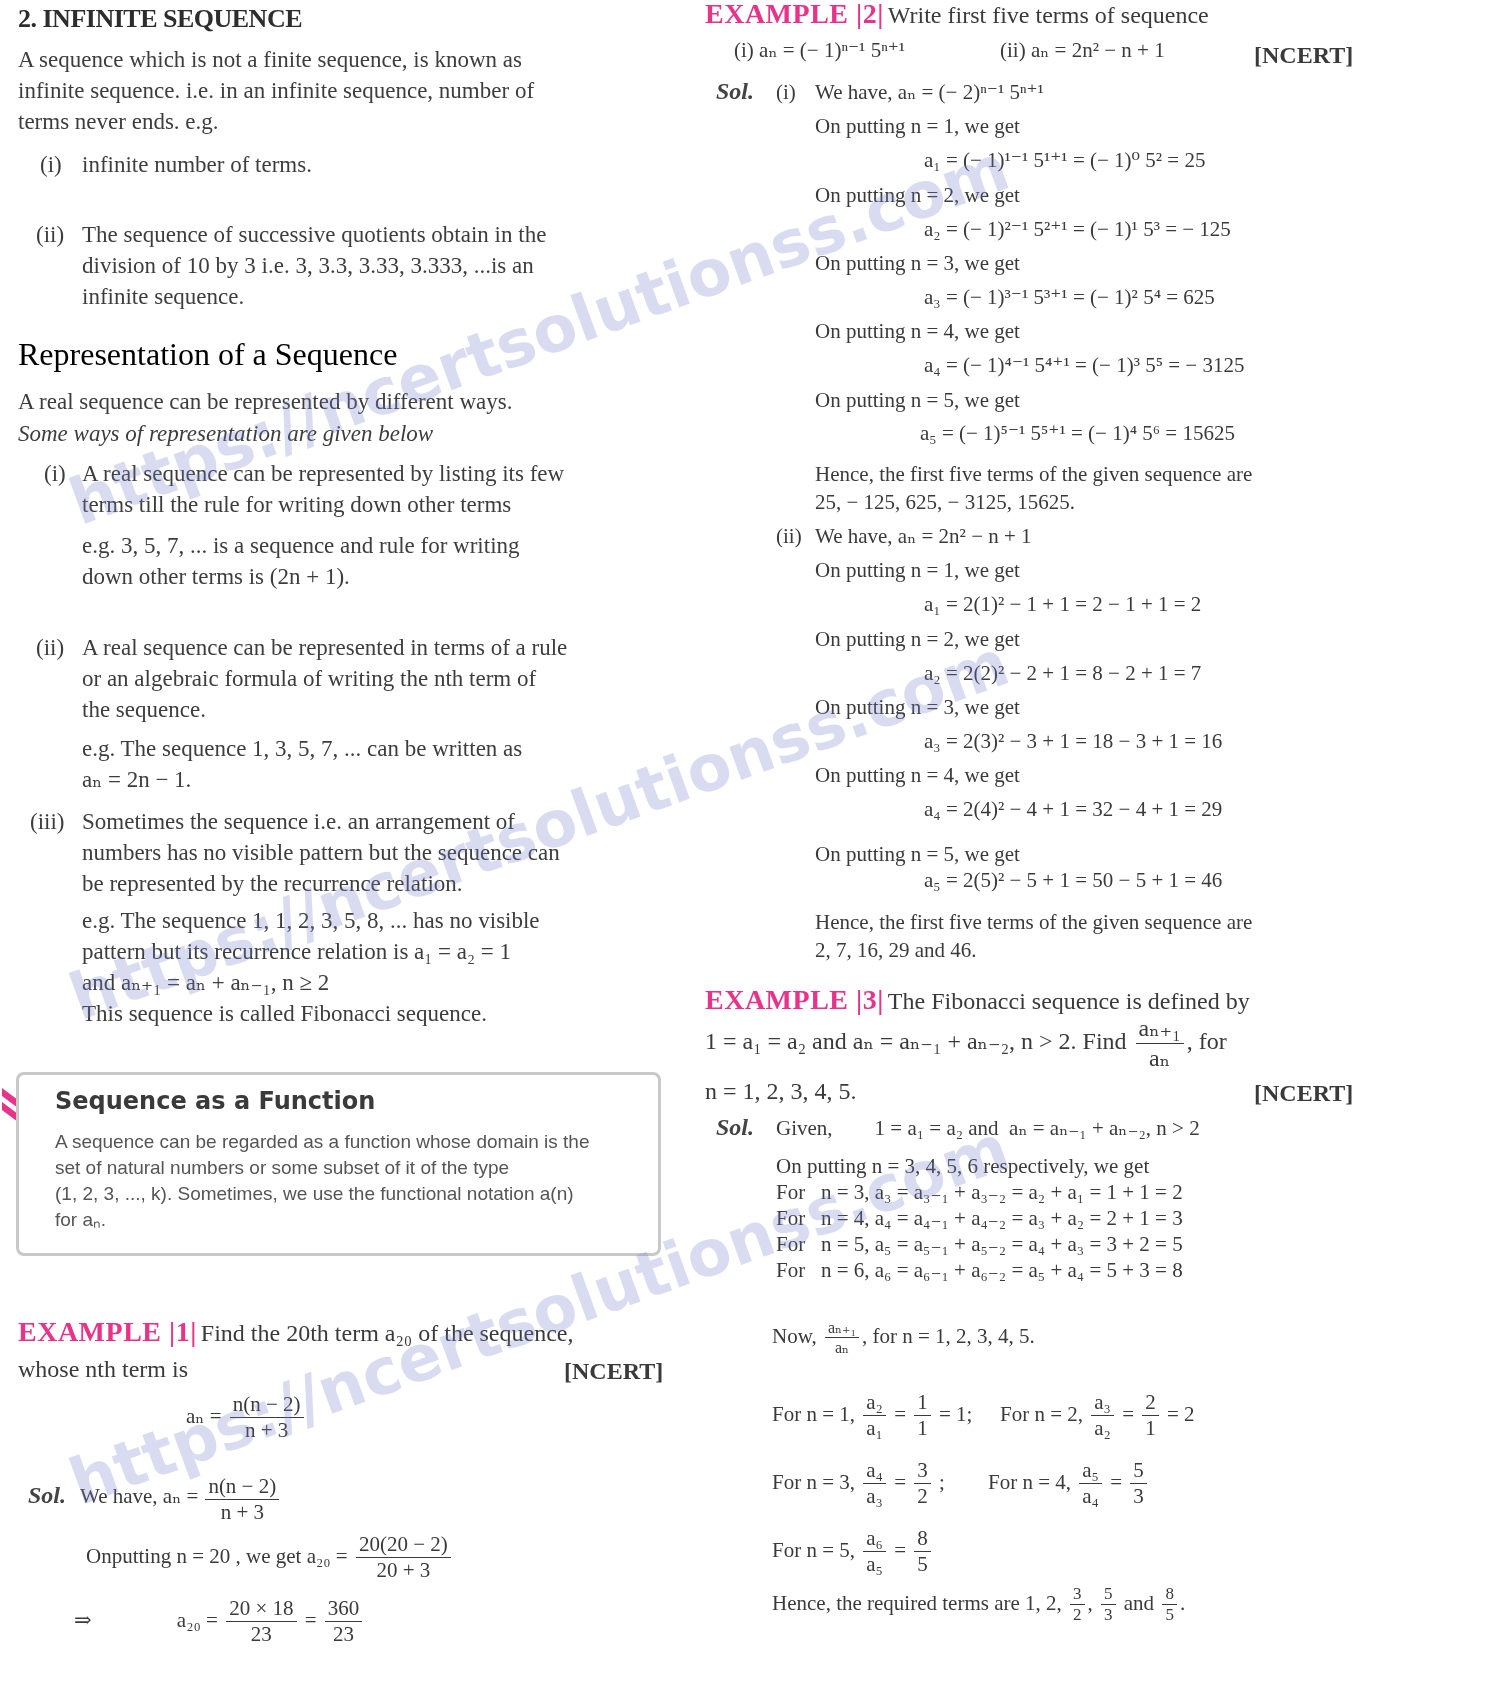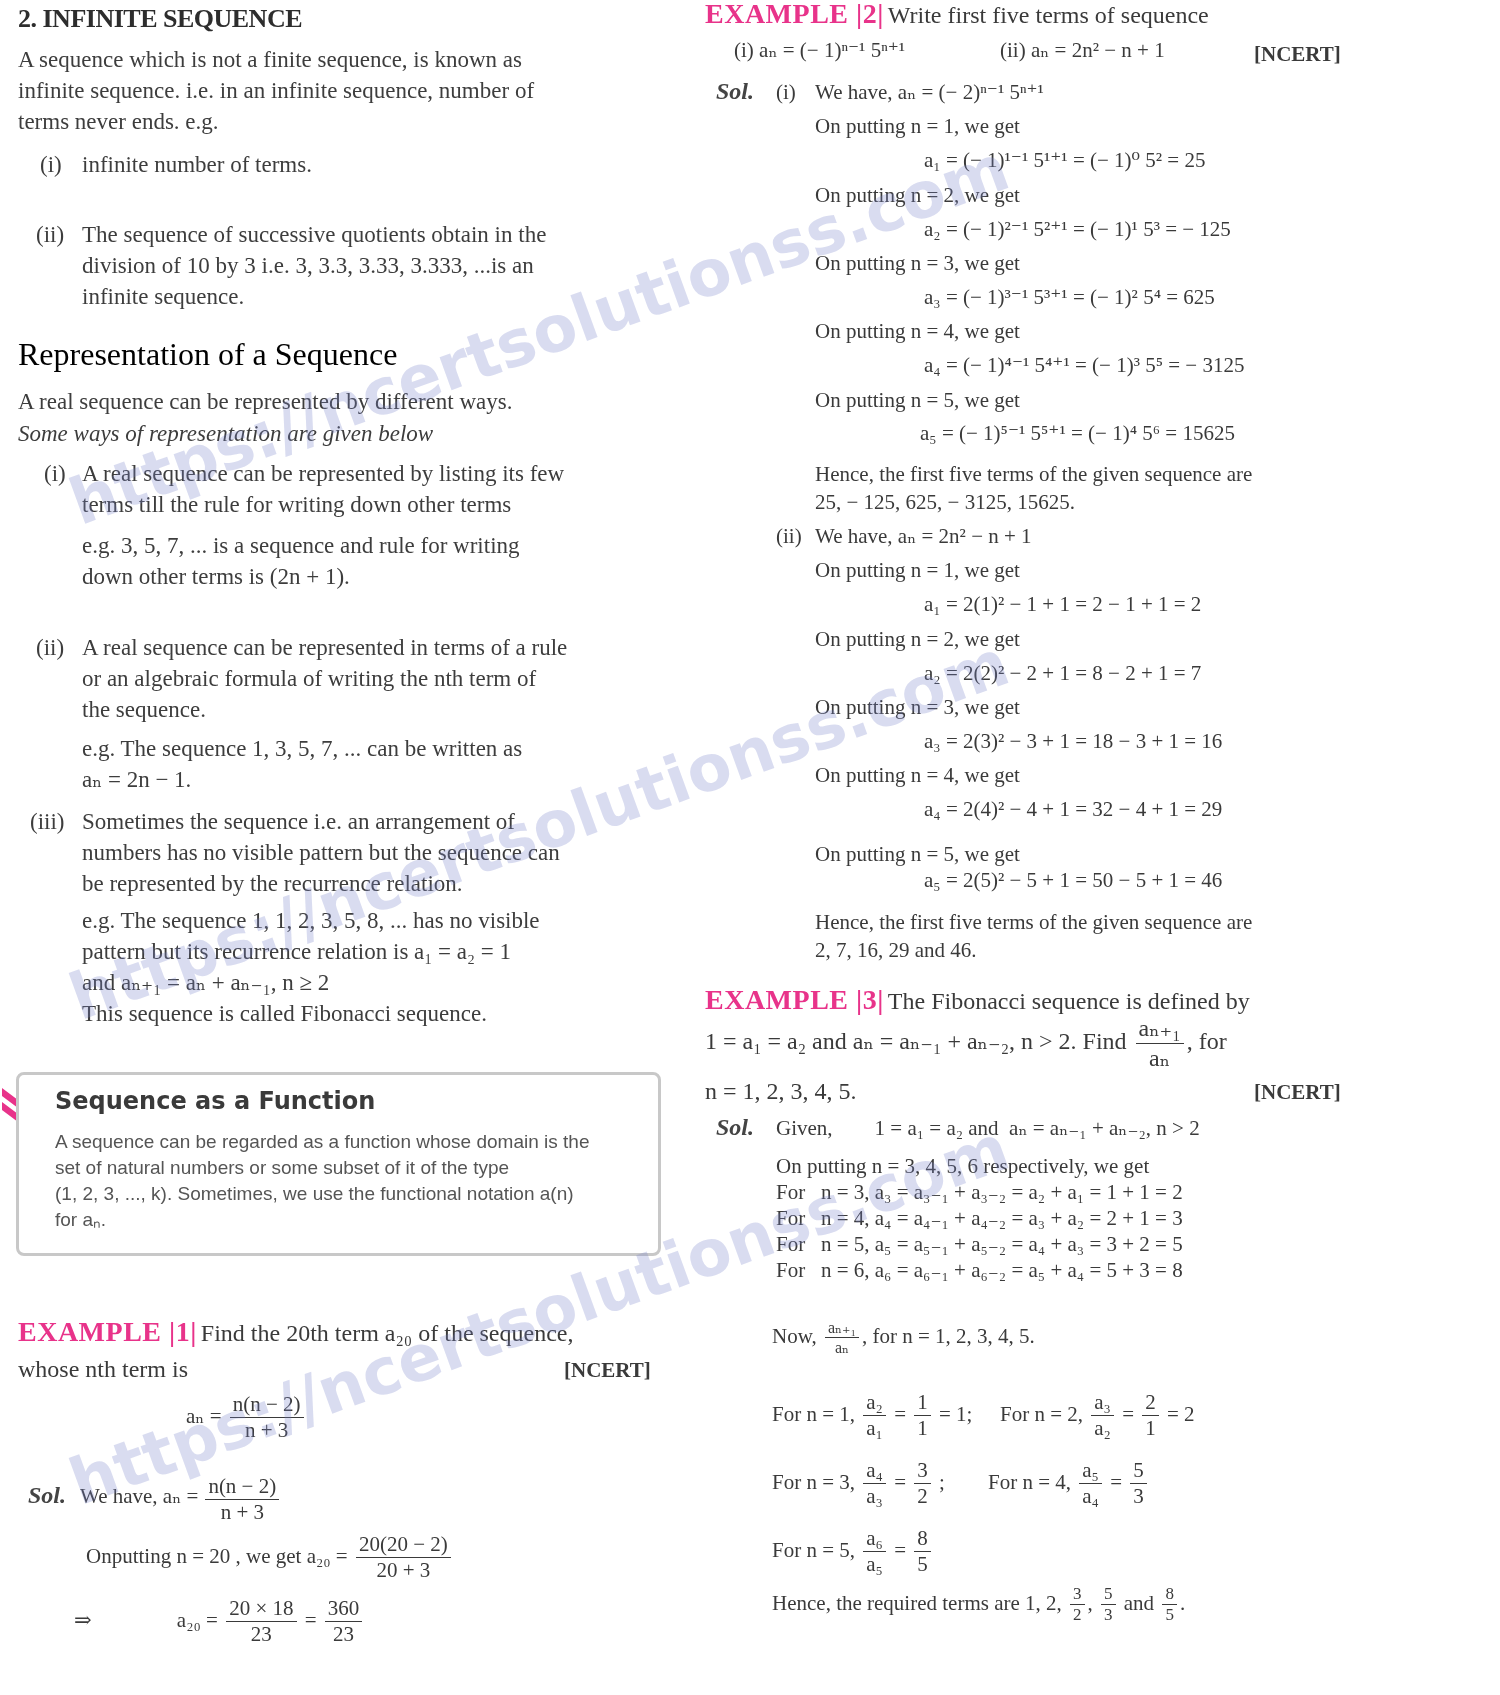--- a/index.html
+++ b/index.html
@@ -8,21 +8,21 @@
     font-family: "Liberation Serif", "DejaVu Serif", serif; color: #3a3a3a;
   }
   .abs { position: absolute; white-space: nowrap; }
   .sec-title { font-size: 26px; font-weight: bold; color: #2d2d2d; letter-spacing: -0.5px; }
   .body-text { font-size: 23px; line-height: 31px; color: #3d3d3d; }
   .justify { text-align: justify; text-align-last: left; white-space: normal; }
   .pink-head { font-size: 32px; color: #000000; }
   .ex-label { font-size: 28px; color: #e8338a; font-weight: bold; letter-spacing: 0.5px; }
   .ex-text { font-size: 24px; color: #3a3a3a; }
   .math { font-size: 21px; color: #3a3a3a; }
-  .ncert { font-size: 21px; font-weight: bold; color: #3a3a3a; }
+  .ncert { font-size: 24px; font-weight: bold; color: #3a3a3a; }
   .sol { font-style: italic; font-weight: bold; font-size: 24px; color: #444; }
   .italic { font-style: italic; }
   .callout {
     position: absolute; left: 16px; top: 1072px; width: 645px; height: 184px;
     border: 3px solid #c8c8c8; border-radius: 8px; background: #fff; box-sizing: border-box;
   }
   .callout-title { position: absolute; left: 36px; top: 12px; font-family: "DejaVu Sans", sans-serif; font-size: 24px; font-weight: bold; color: #3a3a3a; }
   .callout-text { position: absolute; left: 36px; top: 54px; width: 600px; font-family: "Liberation Sans", sans-serif; font-size: 19px; line-height: 26px; color: #555; }
   .chevron { position: absolute; left: 2px; top: 1086px; width: 32px; height: 36px; }
   .frac { display: inline-flex; flex-direction: column; align-items: center; vertical-align: middle; margin: 0 3px; }

